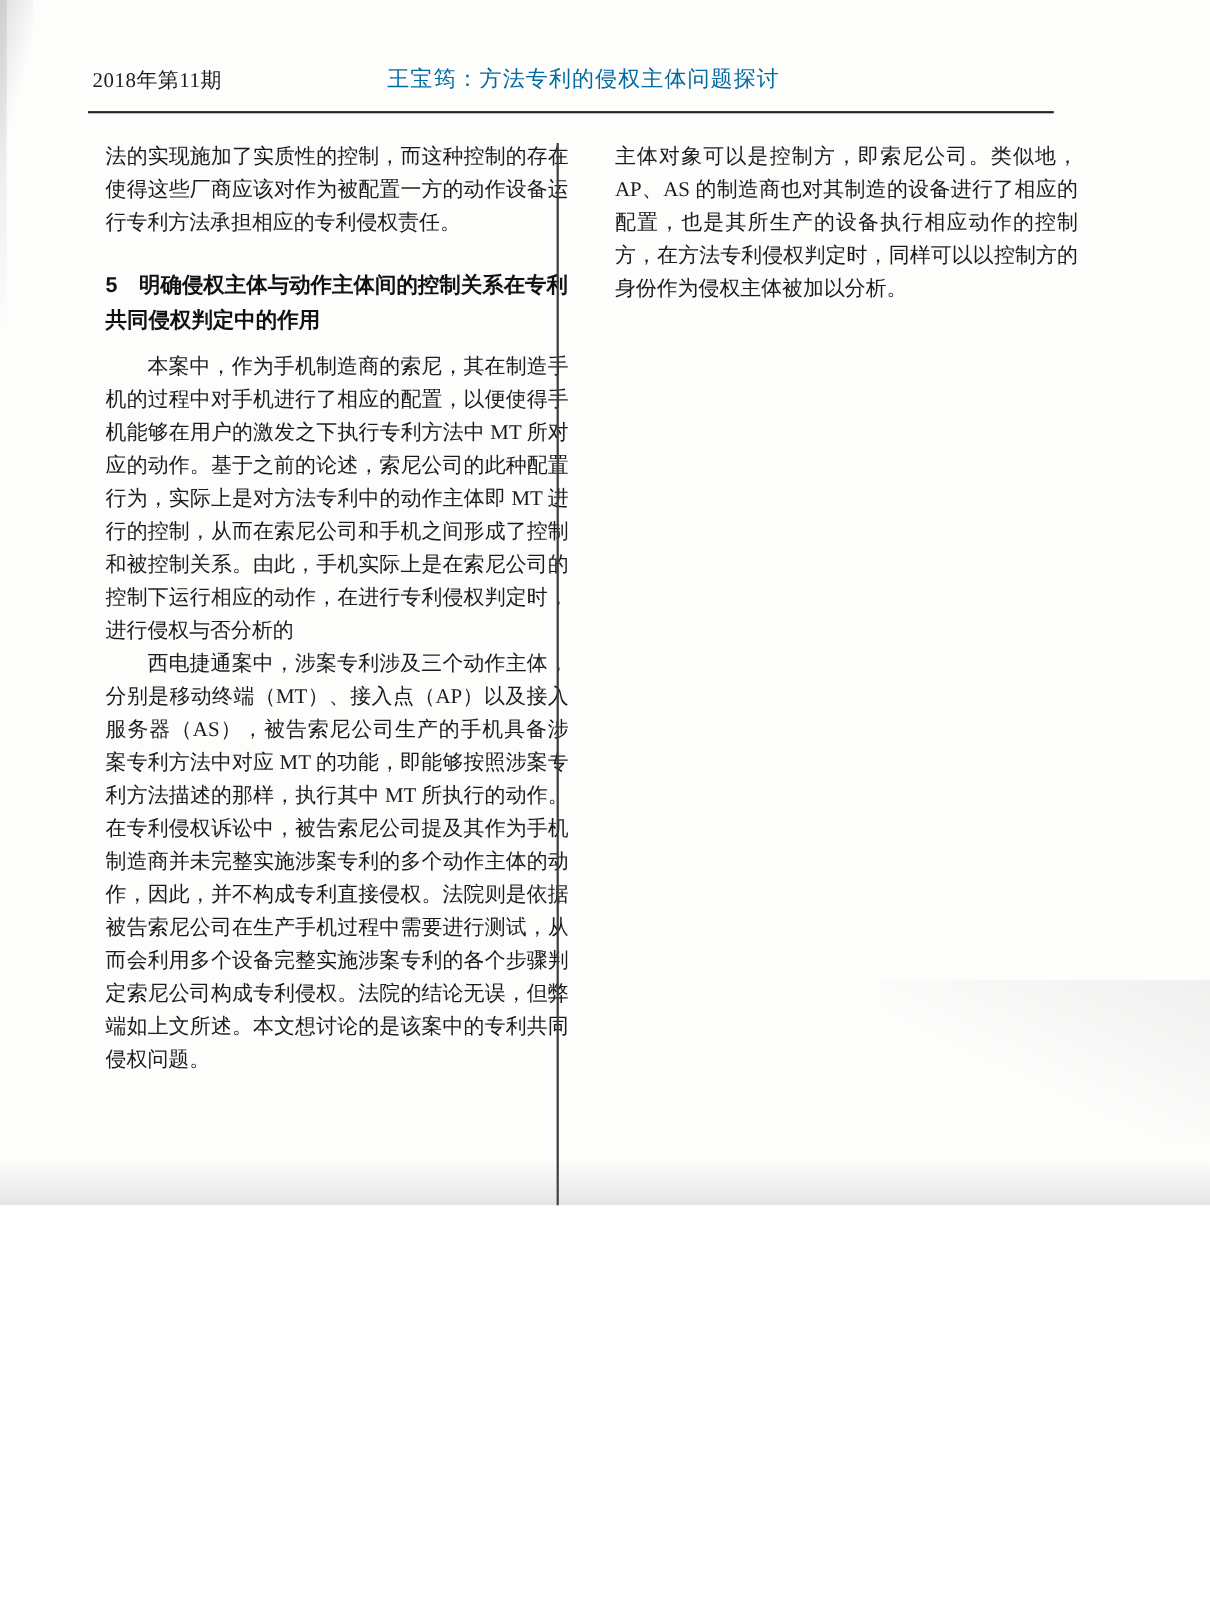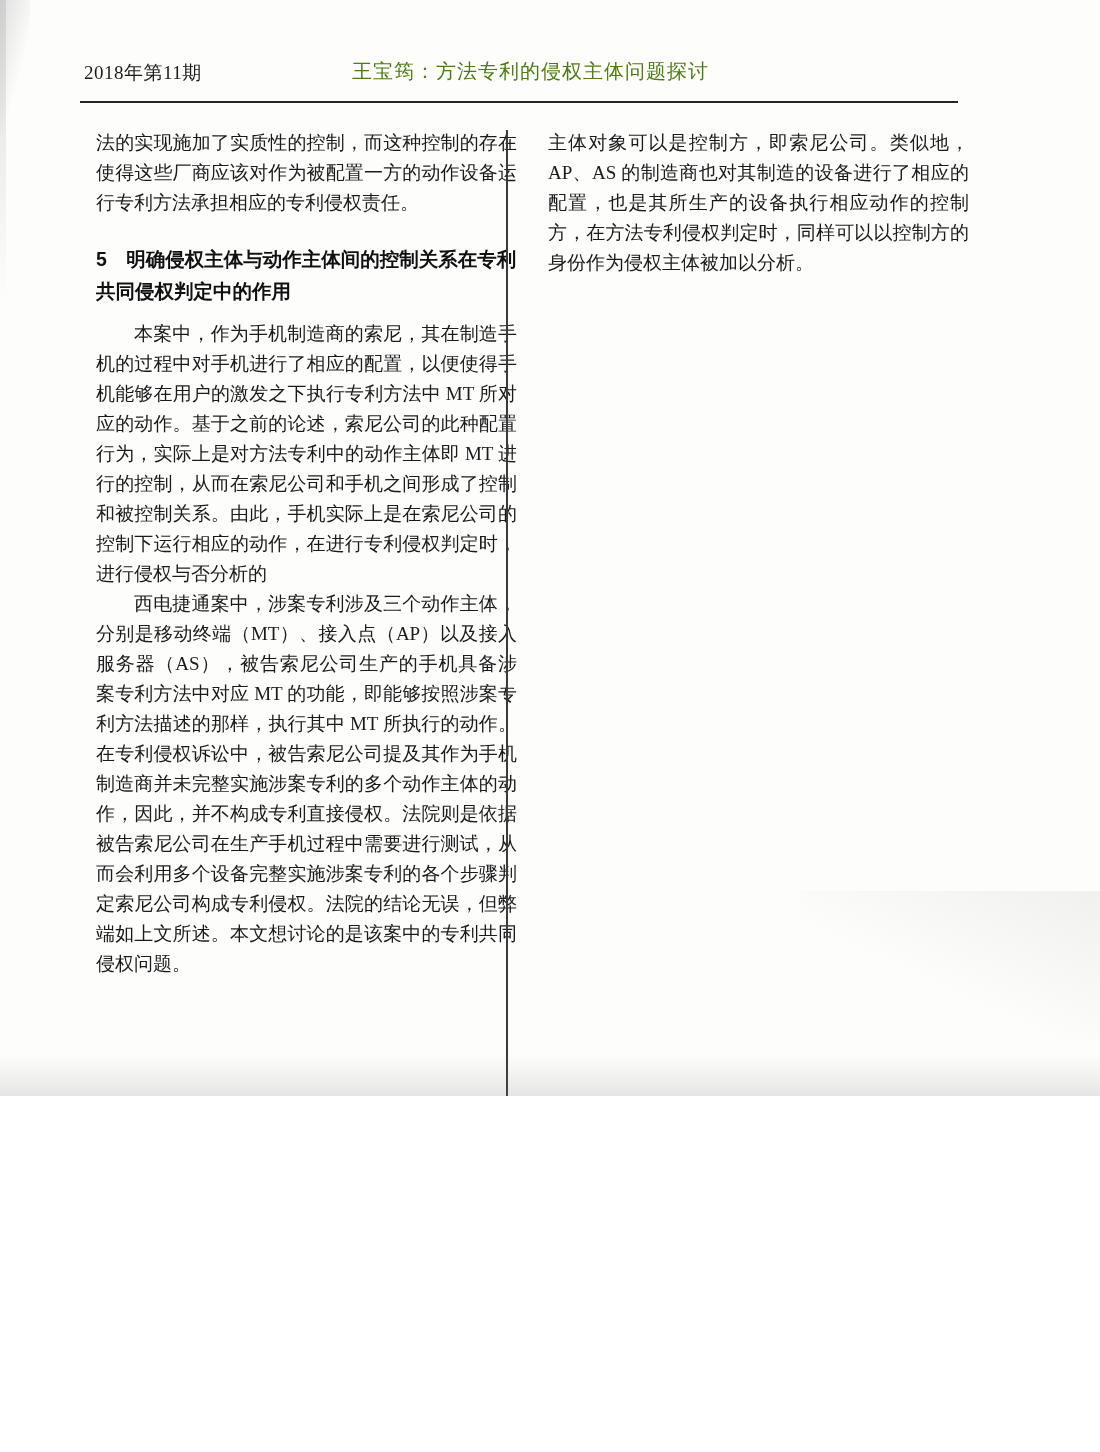--- a/index.html
+++ b/index.html
@@ -7,31 +7,31 @@
     position:relative; width:1100px; height:1096px;
     background:#fdfdfc; overflow:hidden;
     font-family:"Liberation Serif","DejaVu Serif",serif;
     color:#1b1b1b;
   }
 
   
   .header-issue { position:absolute; left:84px; top:60px; font-size:19px; letter-spacing:0.5px; }
   .running-title {
     position:absolute; left:352px; top:58px; font-size:20px; letter-spacing:1px;
-    font-family:"Liberation Sans","DejaVu Sans",sans-serif; font-weight:500; color:#4d7c0f;
+    font-family:"Liberation Sans","DejaVu Sans",sans-serif; font-weight:500; color:#0369a1;
   }
   .header-rule { position:absolute; left:80px; top:101px; width:878px; height:2px; background:#262626; }
 
   
   .col {
     position:absolute; top:128px; width:421px;
     font-size:19px; line-height:30px; text-align:justify;margin-left:24px;
   }
   .col-left  { left:72px; }
-  .col-right { left:524px; }
+  .col-right { left:535px; }
   .para { margin:0; }
   .para.indent { text-indent:2em; }
   .col sup { font-size:11.5px; line-height:0; vertical-align:super; margin:0 2px; }
   .heading {
     font-family:Liberation Sans, sans-serif;
     font-size:19.5px; font-weight:bold; line-height:32px;
     margin:25px 0 12px 0; text-align:left; color:#111;
   }
   .column-divider { position:absolute; left:506px; top:130px; width:2px; height:1048px; background:#3b3b3b; }
 

